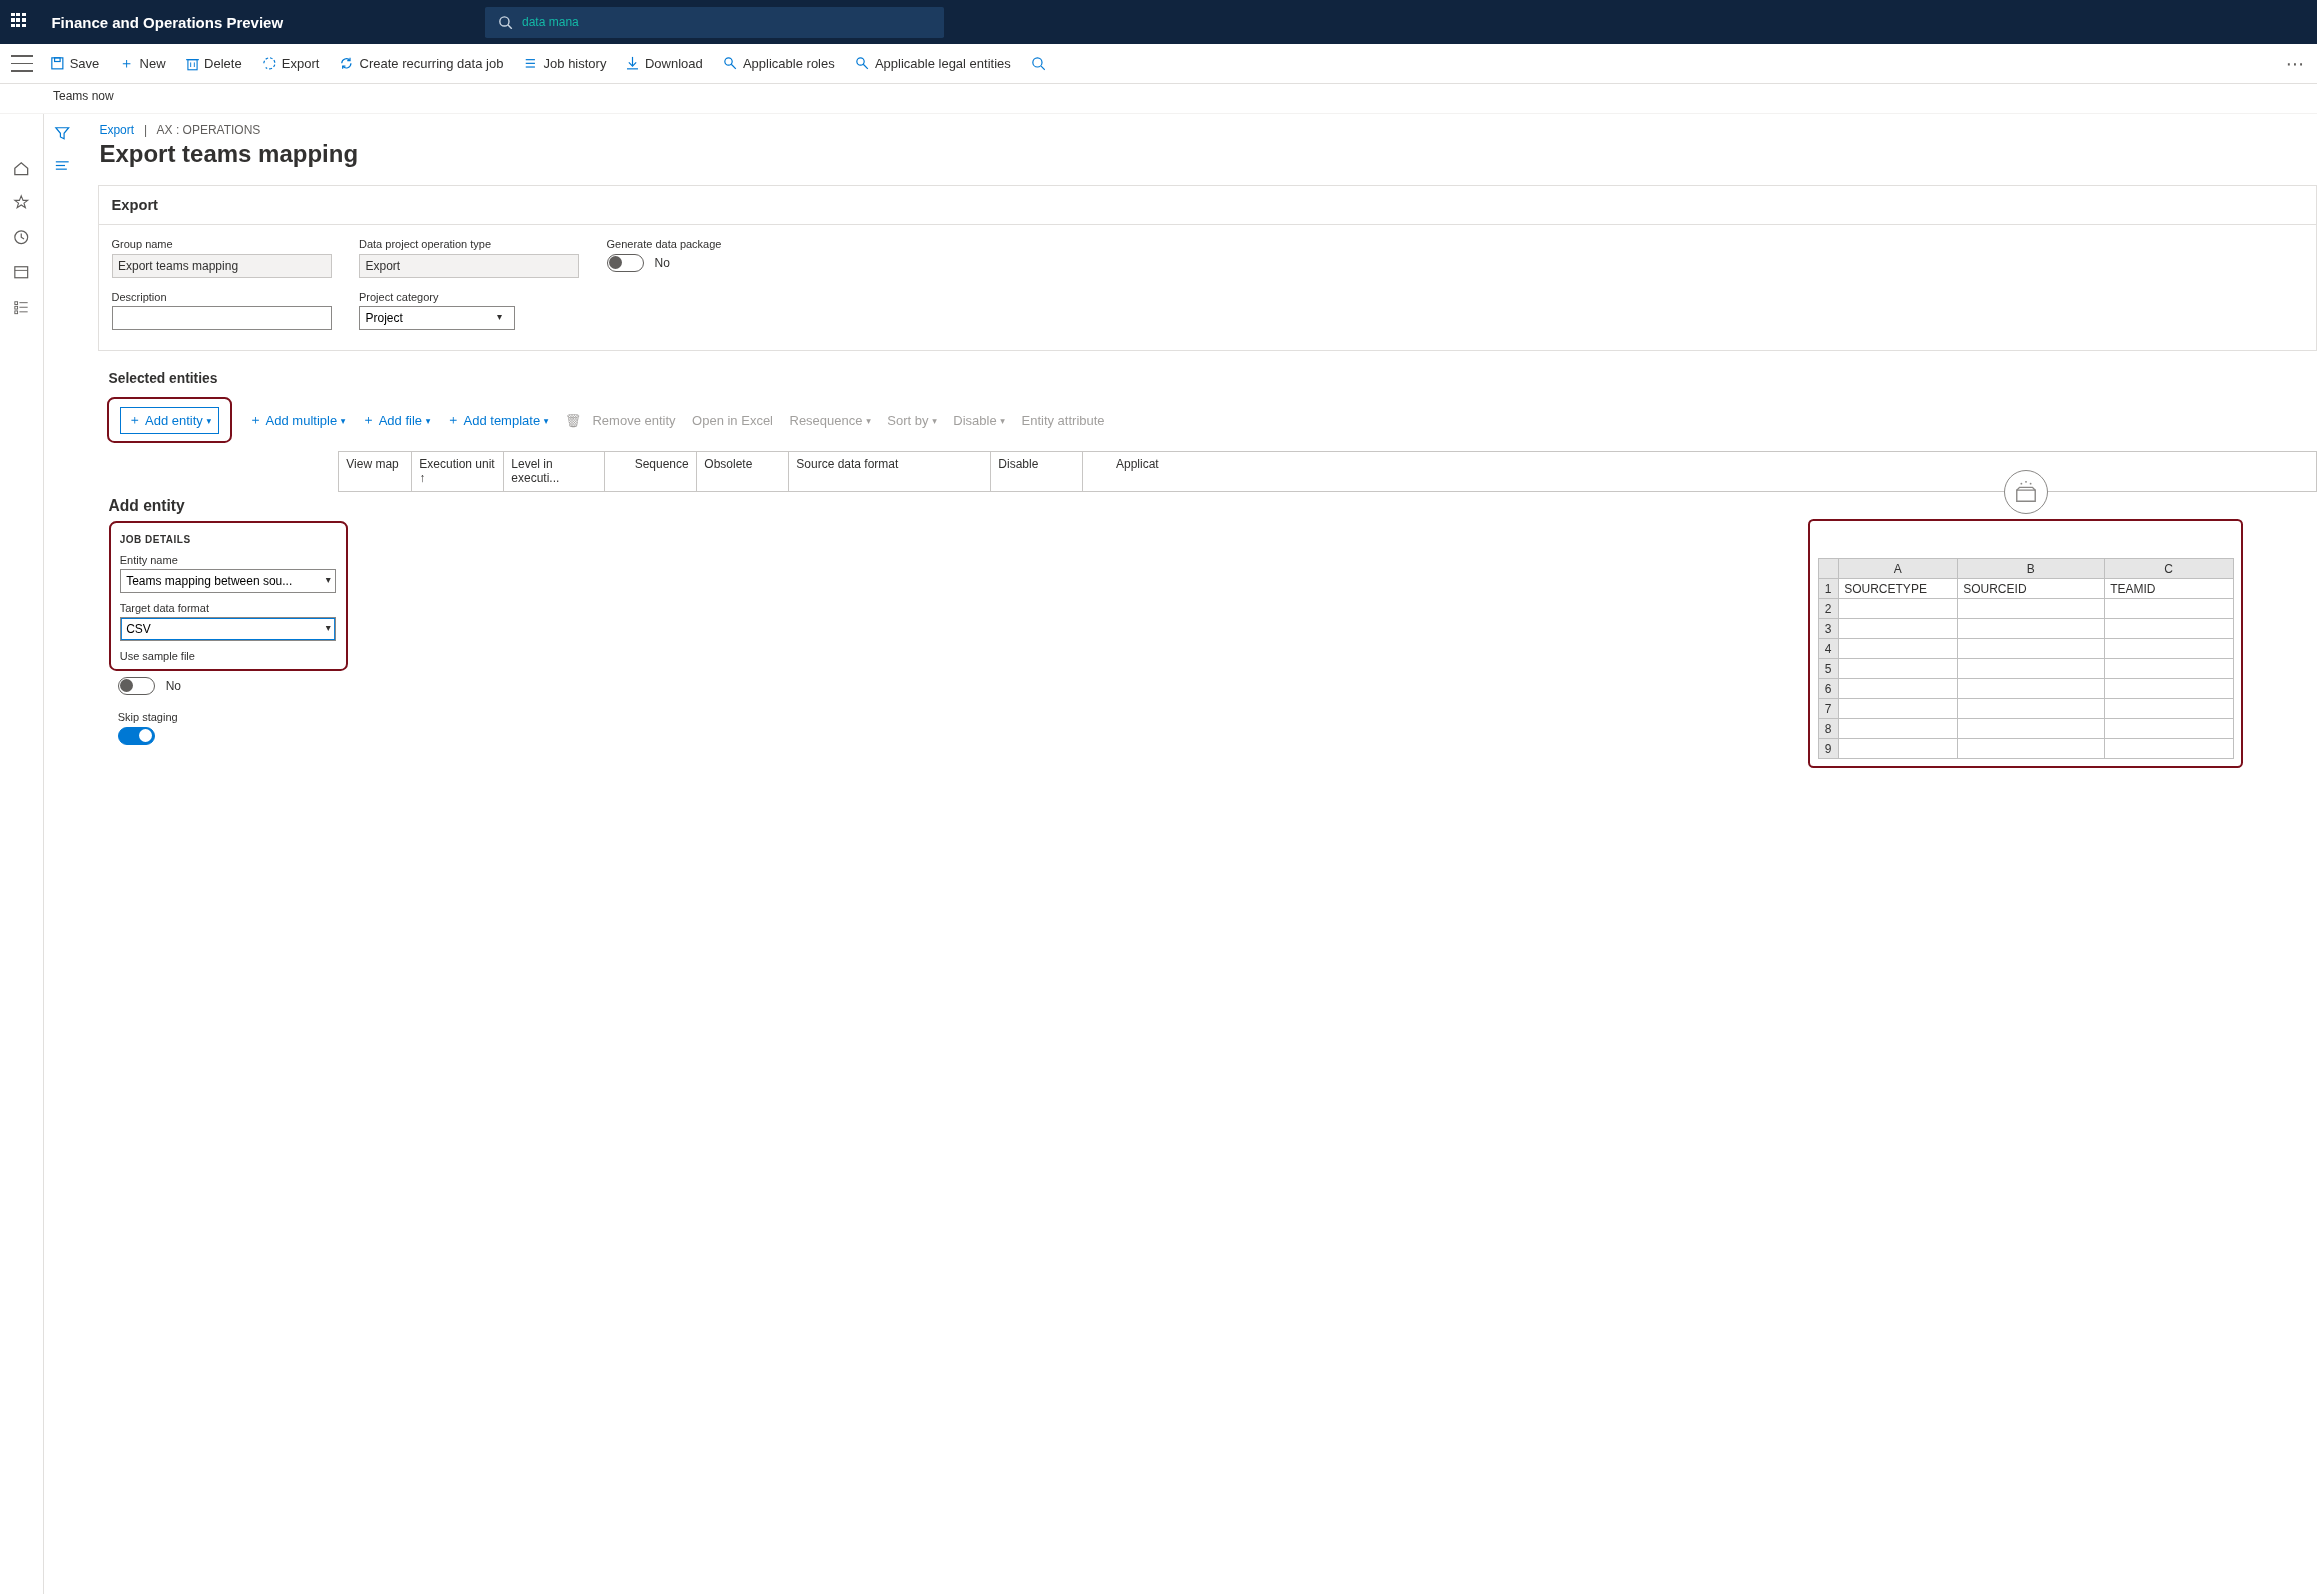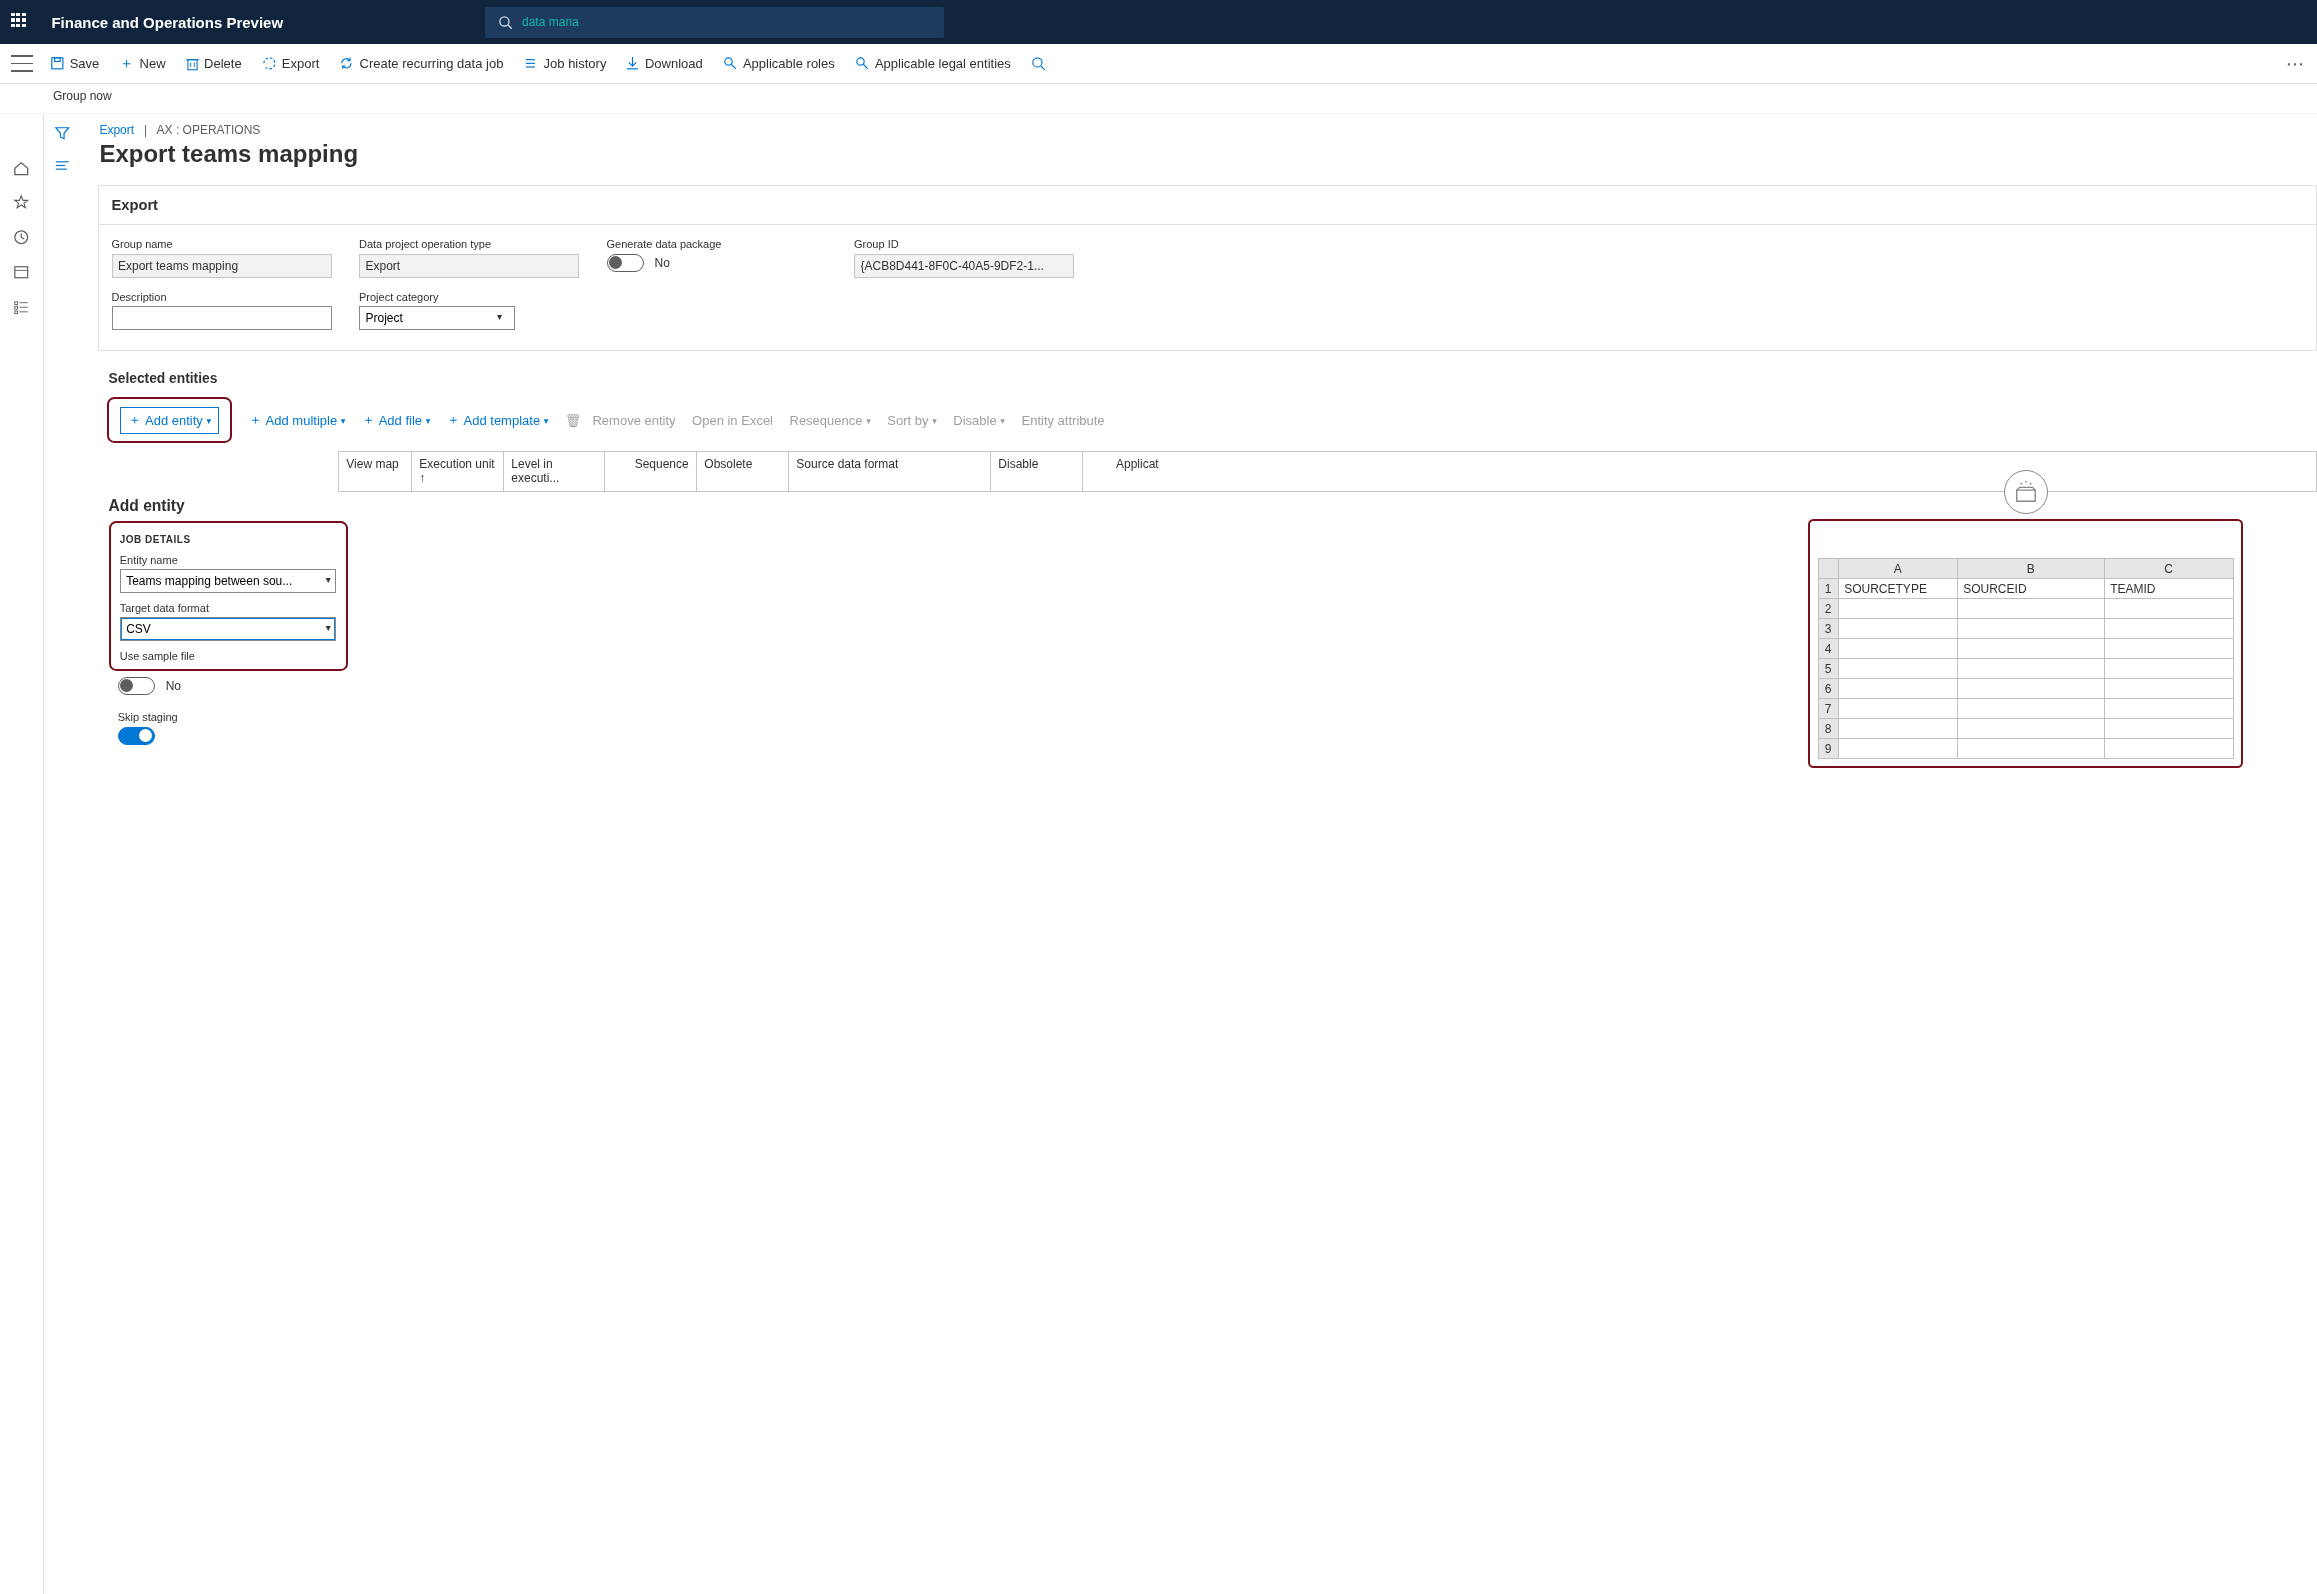--- a/index.html
+++ b/index.html
@@ -193,21 +193,21 @@
         <svg width="14.7" height="14.7" viewBox="0 0 16 16">
             <circle cx="7" cy="7" r="5" stroke="#0078d4" fill="none" stroke-width="1.3"></circle>
             <line x1="11" y1="11" x2="15" y2="15" stroke="#0078d4" stroke-width="1.3"></line>
           </svg>
       </div>
     </div>
     <div class="dots">⋯</div>
   </div>
 
   <div class="subactions">
-    <div>Group now</div>
+    <div>Teams now</div>
   </div>
 
   <div class="mainwrap">
     <div class="leftrail">
       <div class="rail-icon">
           <svg width="16.5" height="16.5" viewBox="0 0 18 18">
             <path d="M2 9l7-6 7 6v7H2z" fill="none" stroke="#605e5c" stroke-width="1.4"></path>
           </svg>
         </div>
       <div class="rail-icon">
@@ -288,26 +288,20 @@
               </div>
             </div>
           </div>
           <div>
             <div class="field">
               <label>Generate data package</label>
               <div class="toggle">
                 <div class="toggle-switch"></div>
                 <span>No</span>
               </div>
-            </div>
-          </div>
-          <div>
-            <div class="field">
-              <label>Group ID</label>
-              <input type="text" class="readonly" readonly="" value="{ACB8D441-8F0C-40A5-9DF2-1..." style="">
             </div>
           </div>
         </div>
       </div>
 
       <div class="section-title">Selected entities</div>
 
       <div class="entity-toolbar">
         <span class="hl hl-add">
           <span class="tb-btn outlined">

